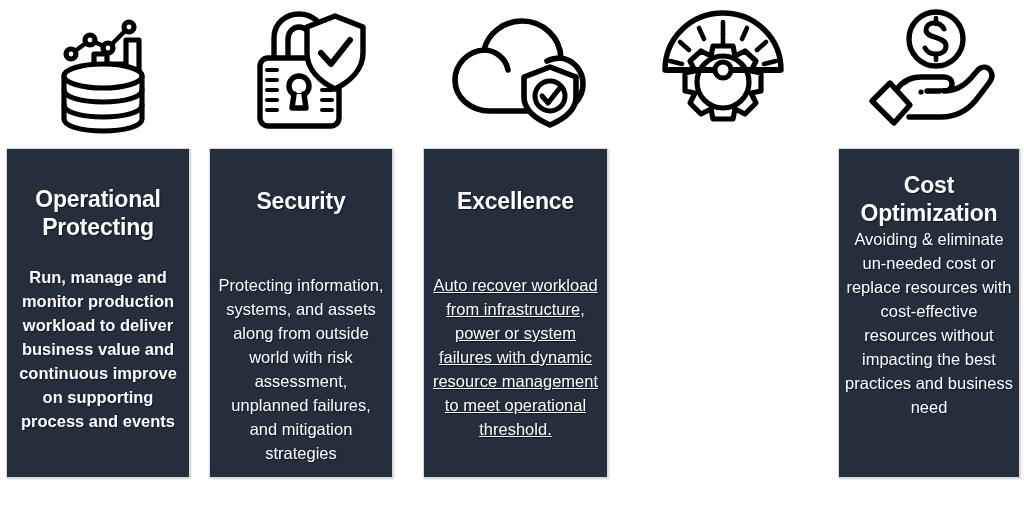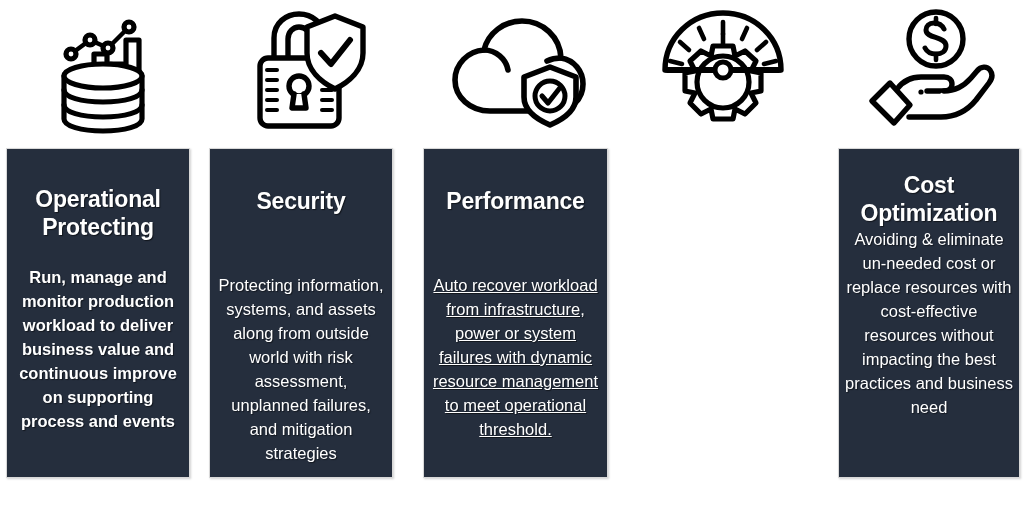--- a/index.html
+++ b/index.html
@@ -176,21 +176,21 @@
 
         <path d="M40 39 C52 39 62 48 64 59" fill="none"></path>
         <path d="M117 47 C112 47 107 48 103 50" fill="none"></path>
 
         <path d="M106 56 L132 66 L132 86 C132 99 120 108 106 114 C92 108 80 99 80 86 L80 66 Z" fill="#fff"></path>
         <circle cx="106" cy="85" r="15" fill="#fff" stroke-width="5"></circle>
         <path d="M98 85 L104 92 L115 78" stroke-width="5" fill="none"></path>
       </svg>
     </div>
     <div class="card">
-      <div class="card-title">Performance</div>
+      <div class="card-title">Excellence</div>
       <div class="card-body">Auto recover workload from infrastructure, power or system failures with dynamic resource management to meet operational threshold.</div>
     </div>
   </div>
 
   <div class="pillar" id="pillar-3">
     <div class="icon-wrap">
       <svg width="132" height="128" viewBox="0 0 132 128" fill="none" stroke="#000000" stroke-width="5.4" stroke-linecap="round" stroke-linejoin="round">
 
         <path d="M8 64 C8 32 34 7 66 7 C98 7 124 32 124 64" fill="#fff"></path>
 

